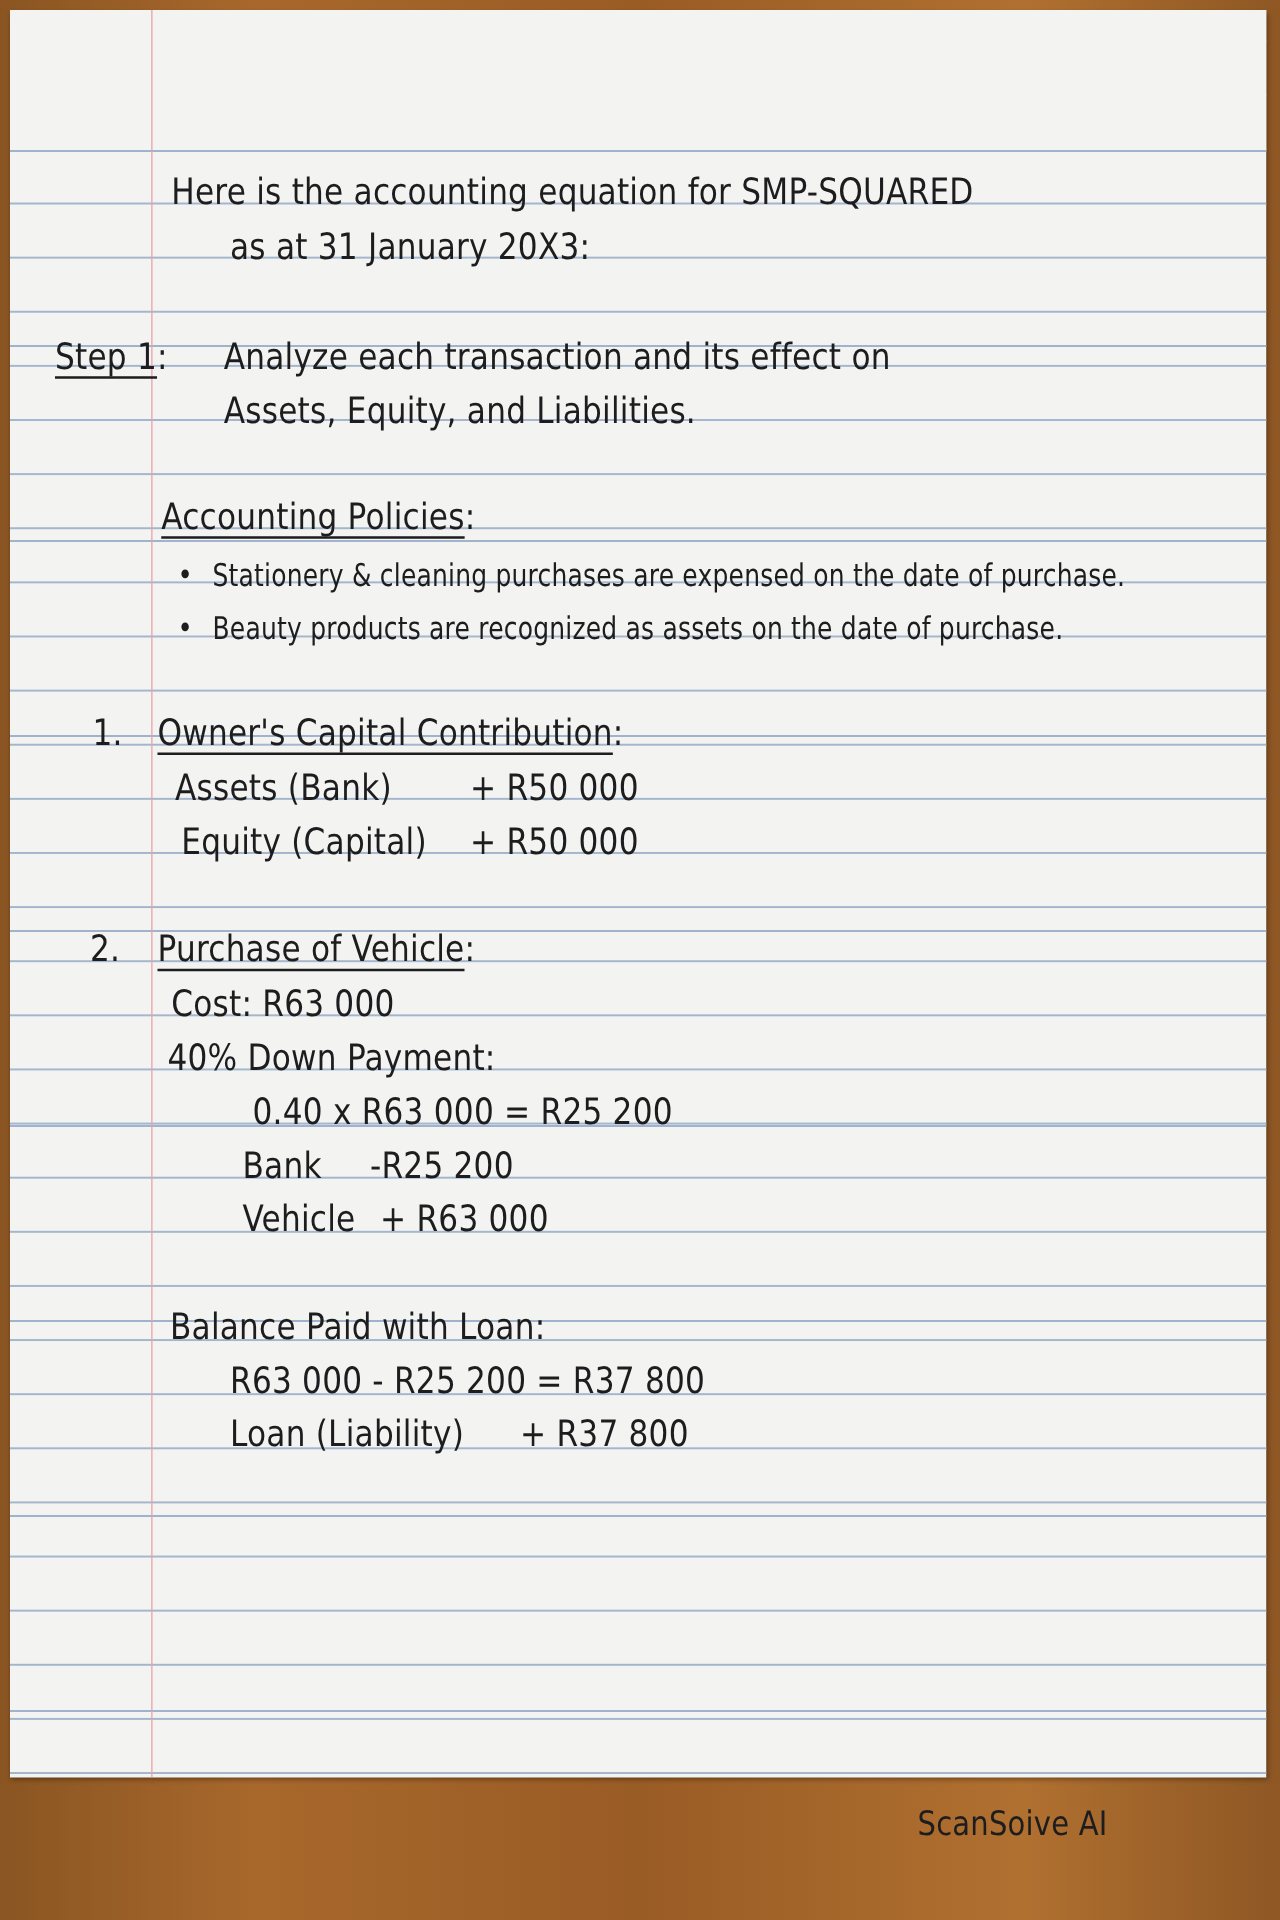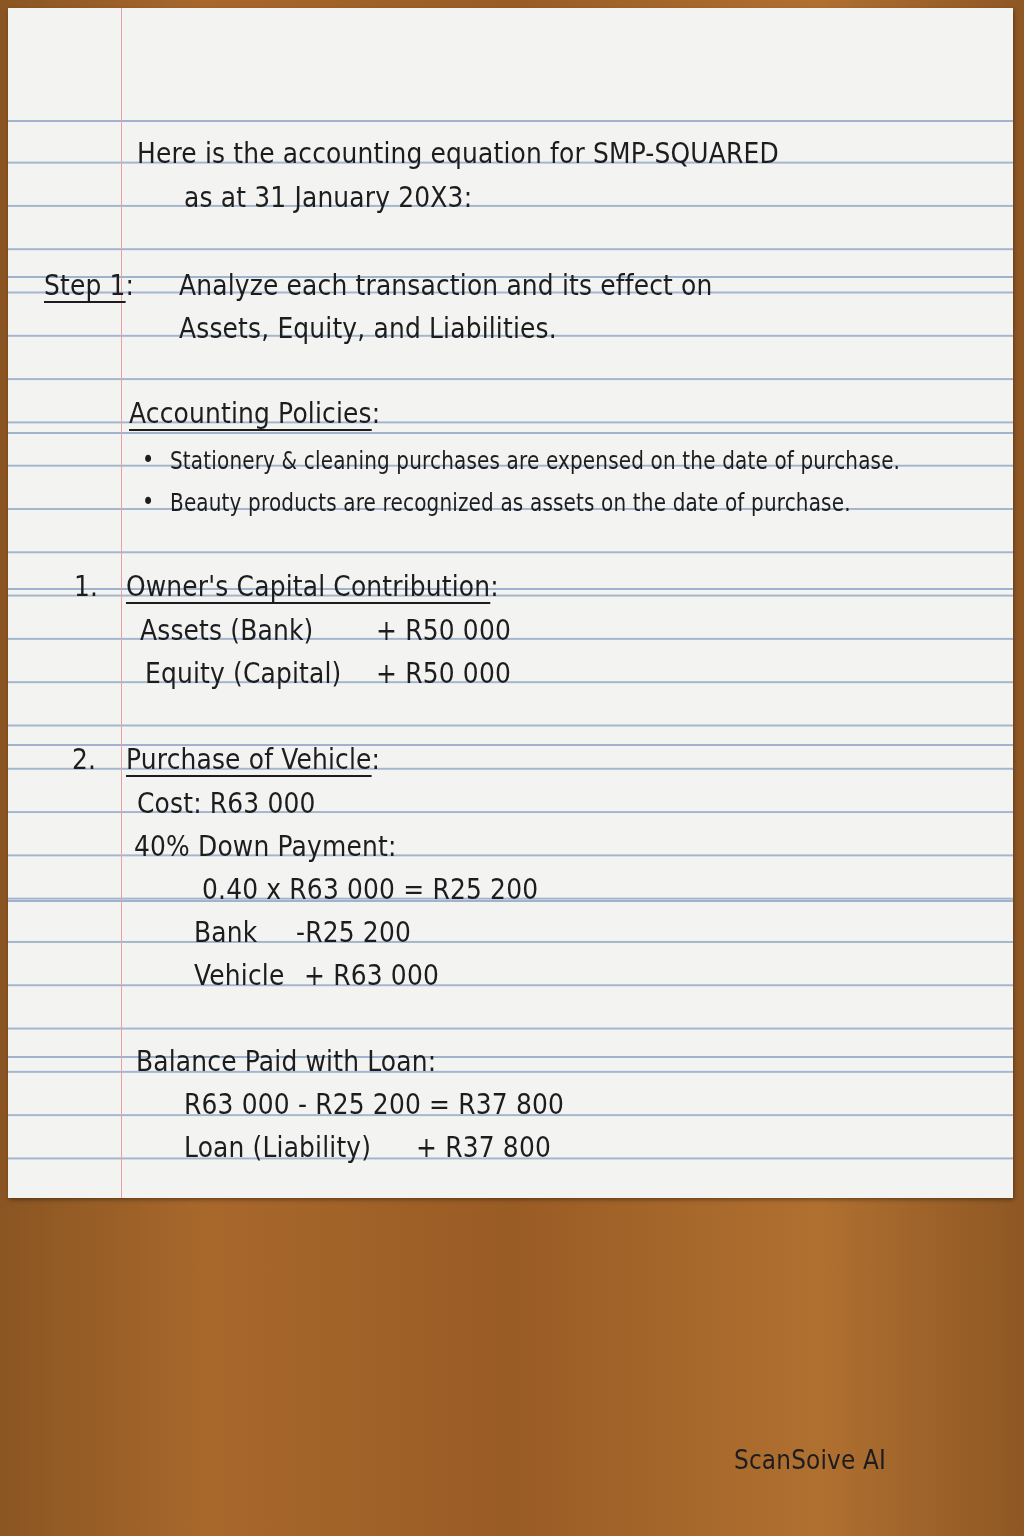--- a/index.html
+++ b/index.html
@@ -3,21 +3,21 @@
 <meta charset="utf-8">
 <style>
   html, body { margin: 0; padding: 0; }
   body {
     width: 1024px; height: 1536px; overflow: hidden;
     background: linear-gradient(90deg, #8a5522 0%, #a8682c 20%, #9a5c25 50%, #b07030 80%, #8e5724 100%);
     position: relative;
     font-family: "DejaVu Sans", sans-serif;
   }
   .paper {
-    position: absolute; left: 8px; top: 8px; width: 1005px; height: 1190px;
+    position: absolute; left: 8px; top: 8px; width: 1005px; height: 1414px;
     background-color: #f3f3f1;
     background-image: repeating-linear-gradient(180deg,
       transparent 0px, transparent 112px, #9fb3cc 112px, #9fb3cc 114px, transparent 114px, transparent 156px);
     box-shadow: 1px 2px 4px rgba(0,0,0,0.35);
   }
   .rules {
     position: absolute; left: 0; top: 0; width: 100%; height: 100%;
     background-image: repeating-linear-gradient(180deg,
       transparent 0px, transparent 41.5px, #a4b6cd 41.5px, #a4b6cd 43.3px);
     background-position: 0 69px;

